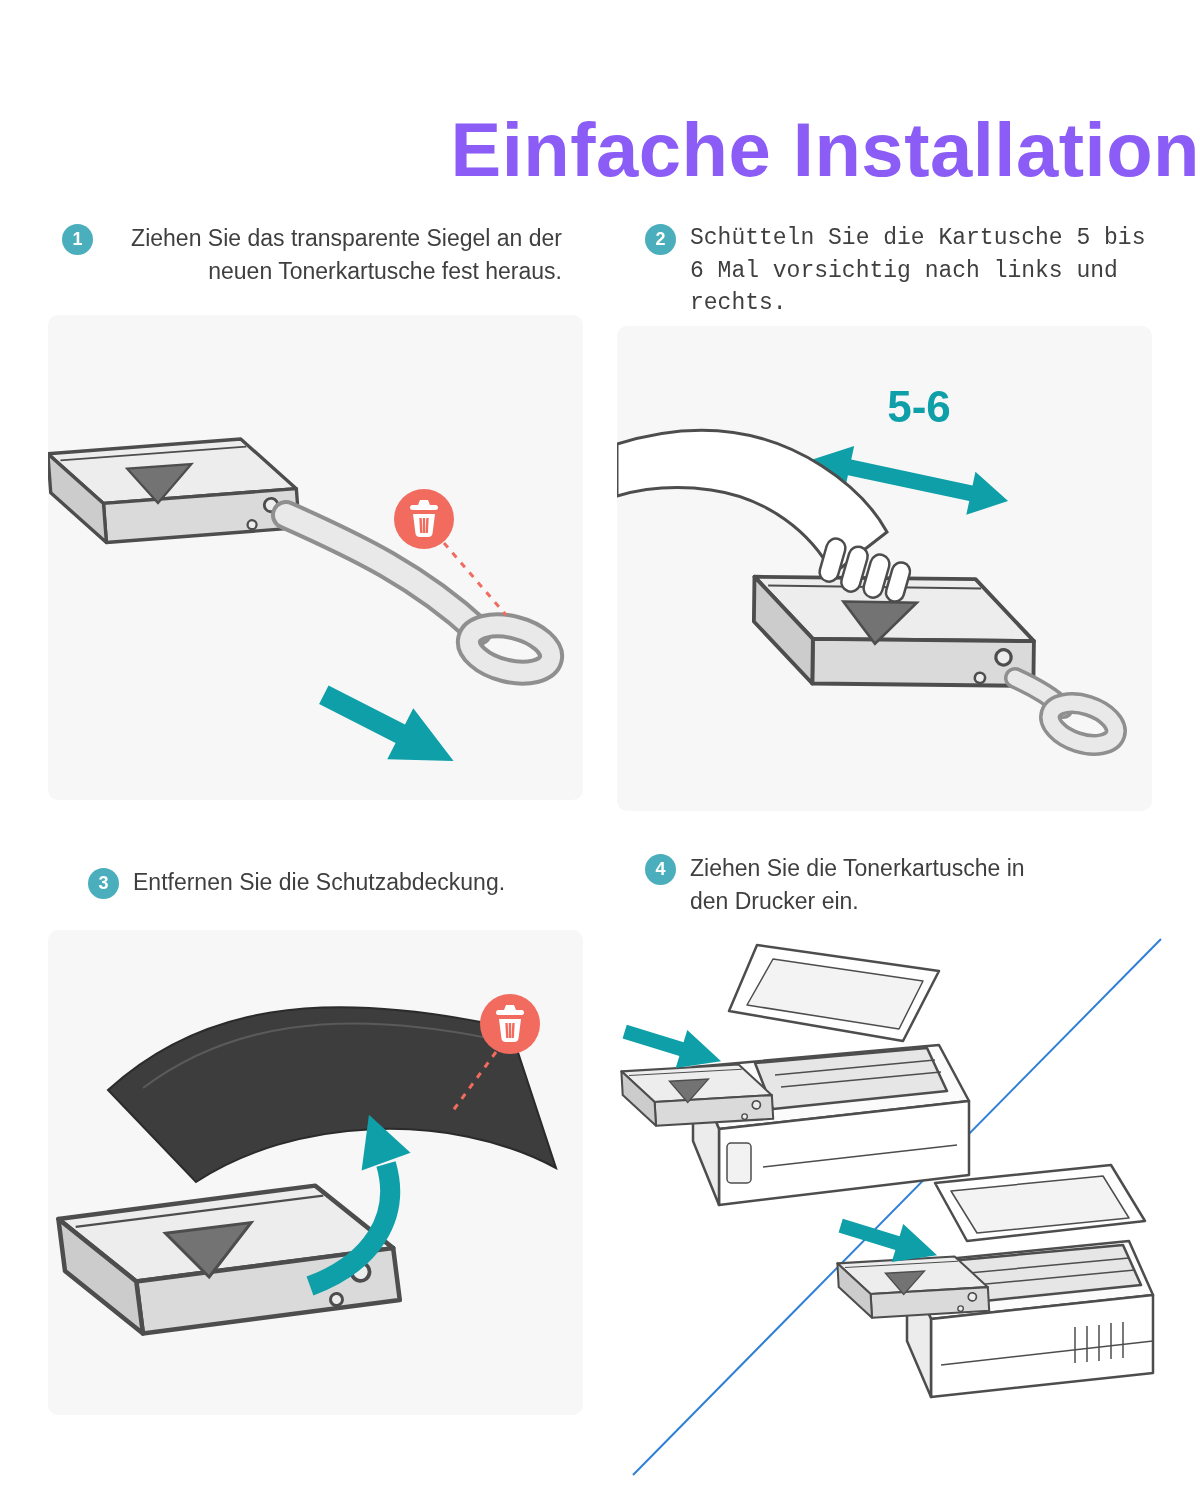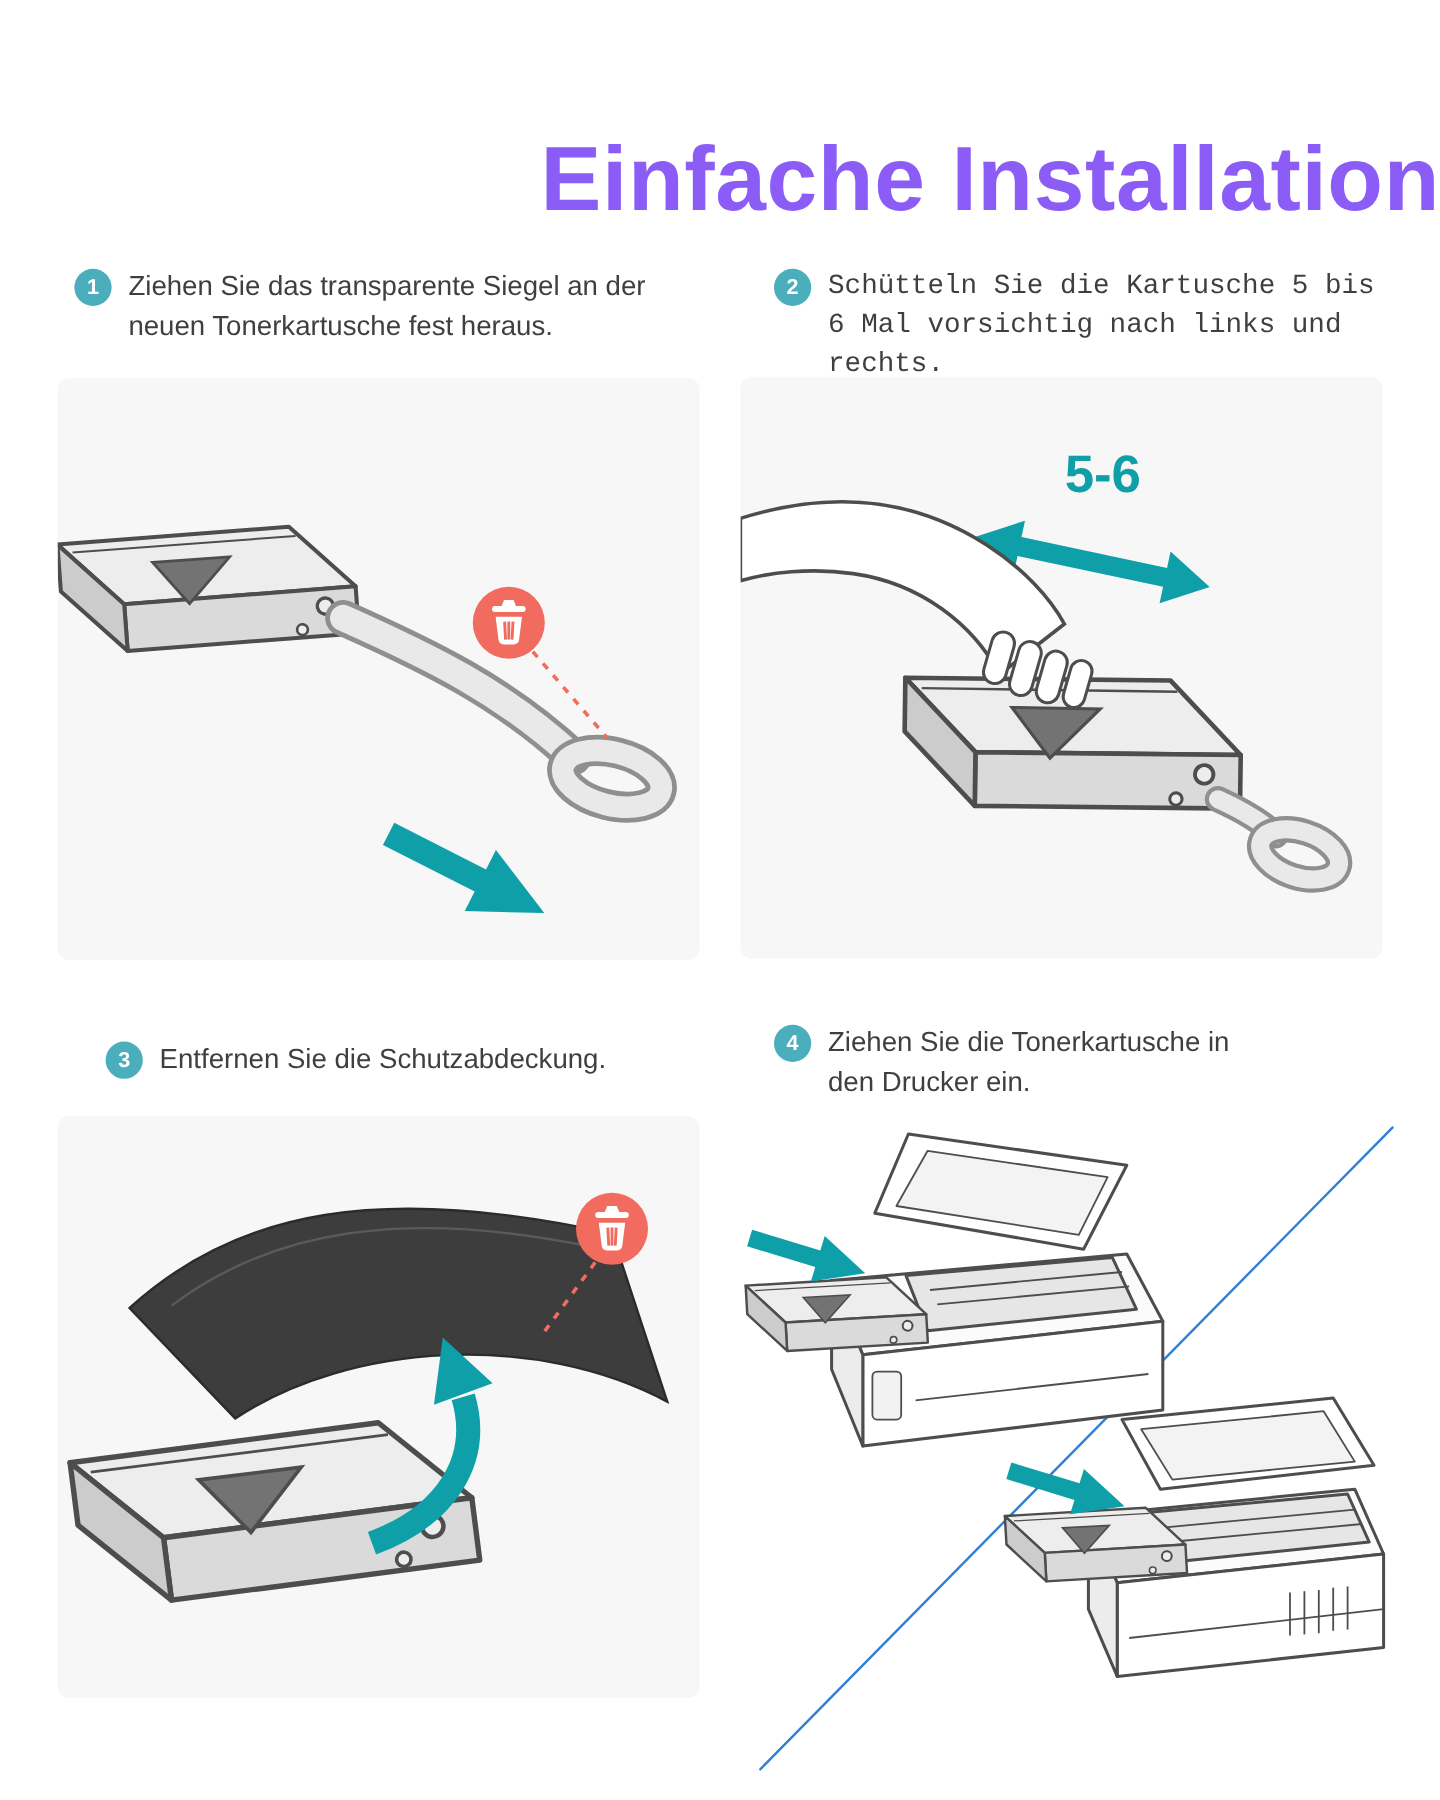--- a/index.html
+++ b/index.html
@@ -38,32 +38,32 @@
     justify-content: center;
     font-size: 18px;
     font-weight: 700;
     margin-top: 2px;
   }
   .step-text {
     font-size: 23px;
     color: #3f3f3f;
     line-height: 1.42;
   }
-  #header-1 { left: 62px;  top: 222px; } #header-1 .step-text { width: 455px; }
+  #header-1 { left: 62px;  top: 222px; } #header-1 .step-text { width: 455px; text-align: right; }
   #header-2 { left: 645px; top: 222px; } #header-2 .step-text { width: 462px; font-family: Liberation Mono, monospace; }
   #header-3 { left: 88px;  top: 866px; } #header-3 .step-text { width: 460px; }
   #header-4 { left: 645px; top: 852px; } #header-4 .step-text { width: 378px; }
   .panel {
     position: absolute;
     background: #f7f7f8;
     border-radius: 10px;
     overflow: hidden;
   }
   #panel-1 { left: 48px;  top: 315px; width: 535px; height: 485px; }
-  #panel-2 { left: 617px; top: 314px; width: 535px; height: 485px; }
+  #panel-2 { left: 617px; top: 326px; width: 535px; height: 485px; }
   #panel-3 { left: 48px;  top: 930px; width: 535px; height: 485px; }
   #panel-4 { left: 605px; top: 935px; width: 575px; height: 545px; background: transparent; border-radius: 0; }
   .ill { width: 100%; height: 100%; display: block; }
   .shake-label {
     font-size: 44px;
     font-weight: 600;
     fill: #0f9fa8;
     font-family: "Liberation Sans", sans-serif;
   }
 </style>

